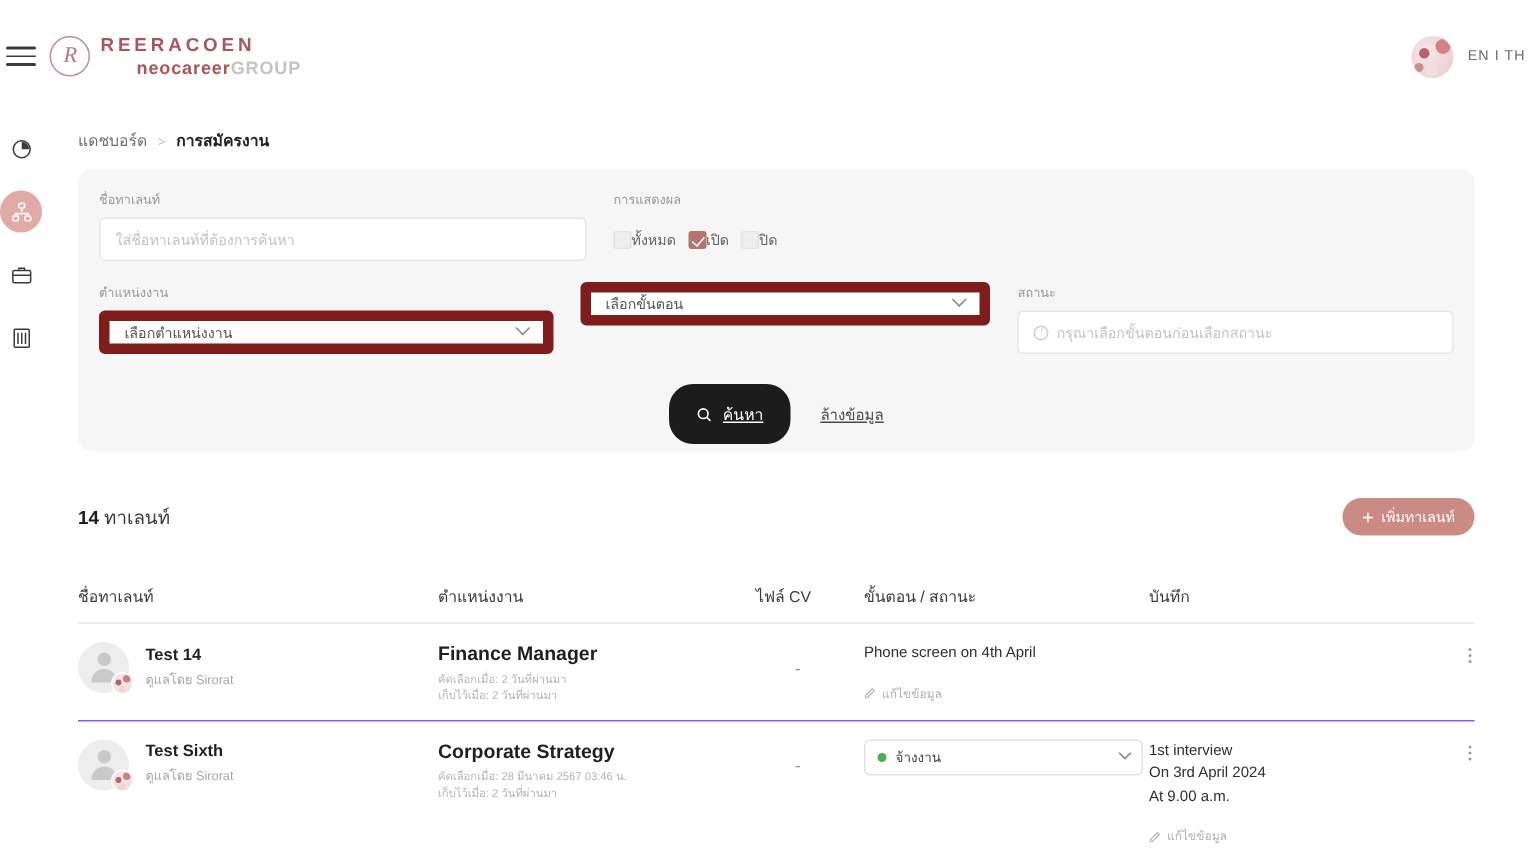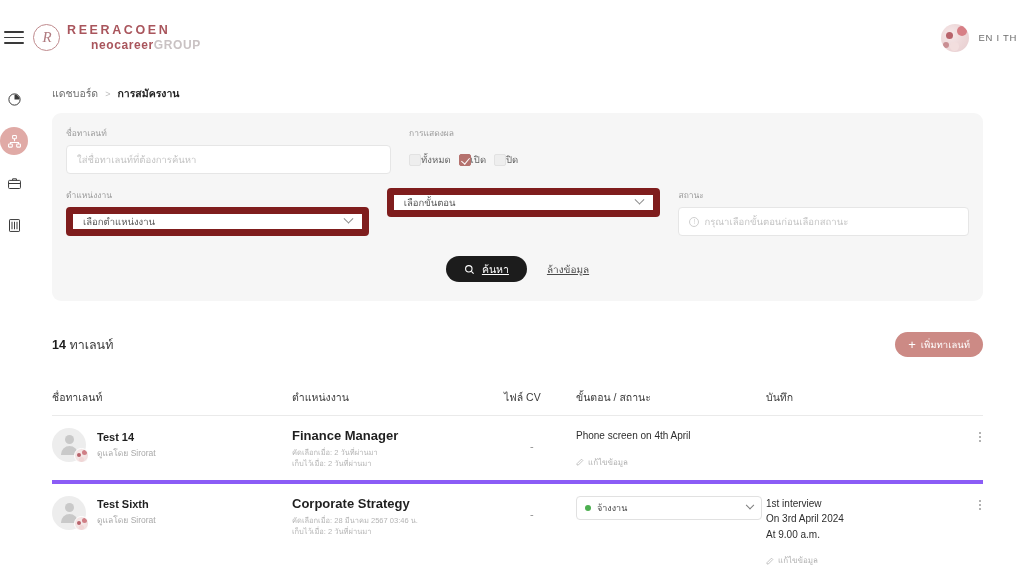--- a/index.html
+++ b/index.html
@@ -108,21 +108,21 @@
   .info-ico {
     width: 10px; height: 10px; border-radius: 50%; border: 1px solid #cfcfcf;
     display: inline-flex; align-items: center; justify-content: center;
     font-size: 7px; color: #cfcfcf; margin-right: 5px; flex: none;
   }
   .actions {
     display: flex; align-items: center; justify-content: center; gap: 20px; margin-top: 20px;
   }
   .btn-search {
     background: #1c1c1c; color: #fff; border: none; border-radius: 16px;
-    height: 26px; padding: 0 18px; font-size: 10.5px; display: flex;
+    height: 40px; padding: 0 18px; font-size: 10.5px; display: flex;
     align-items: center; gap: 7px; cursor: pointer; font-family: inherit; text-decoration: underline;
   }
   .btn-clear {
     font-size: 10px; color: #4a4a4a; text-decoration: underline; cursor: pointer;
   }
 
   
   .res-head {
     position: absolute; left: 52px; top: 332px; width: 931px;
     display: flex; align-items: center;
@@ -136,21 +136,21 @@
   }
   .btn-add .plus { font-size: 13px; line-height: 1; }
 
   
   .table { position: absolute; left: 52px; top: 383px; width: 931px; }
   .thead {
     display: flex; align-items: flex-end; height: 33px;
     border-bottom: 1px solid #eaeaea; font-size: 10.5px; color: #3b3b3b;
   }
   .tr {
-    display: flex; border-bottom: 4px solid #8b5cf6; padding: 12px 0 10px 0;
+    display: flex; border-bottom: 1px solid #8b5cf6; padding: 12px 0 10px 0;
   }
   .c-name { width: 240px; flex: none; }
   .c-pos { width: 212px; flex: none; }
   .c-cv { width: 72px; flex: none; }
   .c-stage { width: 190px; flex: none; }
   .c-note { flex: 1; position: relative; padding-right: 18px; }
   .thead .c-name, .thead .c-pos, .thead .c-cv, .thead .c-stage, .thead .c-note { padding-bottom: 9px; }
 
   .person { display: flex; align-items: center; gap: 11px; }
   .p-av {

